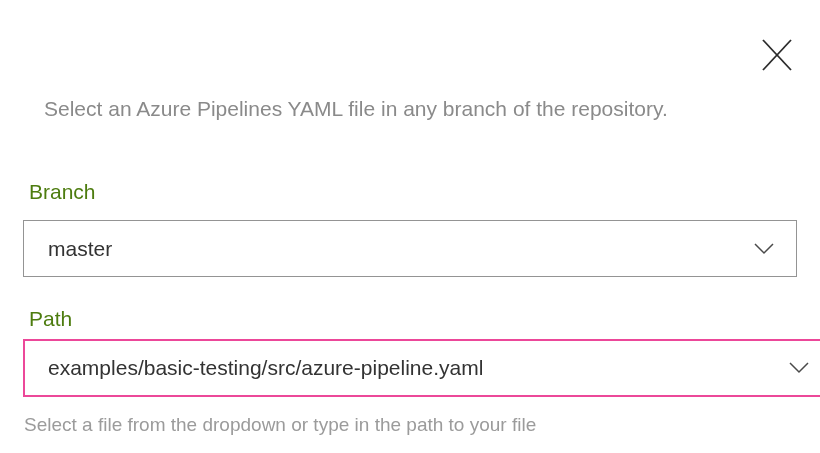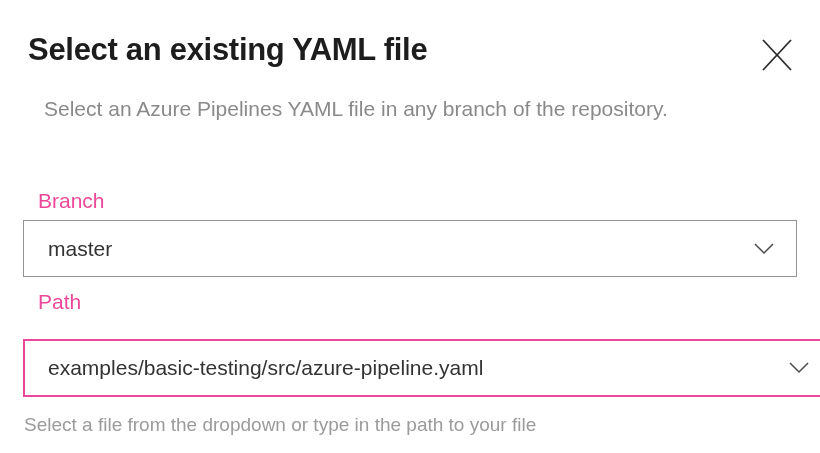--- a/index.html
+++ b/index.html
@@ -50,27 +50,27 @@
     margin: 16px;
     width: 625px;
     font-size: 21px;
     line-height: 30px;
     color: #8a8a8a;
     font-weight: 400;
   }
   .field-label {
     position: absolute;
     left: 29px;
-    margin: 9px;
+    margin: 0;
     font-size: 21px;
-    color: #ec4899;
+    color: #4d7c0f;
     font-weight: 400;
   }
   .branch-label { top: 180px; }
-  .path-label   { top: 281px; }
+  .path-label   { top: 307px; }
 
   .select-box {
     position: absolute;
     left: 23px;
     box-sizing: border-box;
     display: flex;
     align-items: center;
     background: #ffffff;
     cursor: pointer;
   }
@@ -121,21 +121,20 @@
     color: #9b9b9b;
     font-weight: 400;
     text-align: center;
   }
 </style>
 </head>
 <body>
 
 <div class="dialog">
 
-  <h1 class="dialog-title">Select an existing YAML file</h1>
 
   <button class="close-button" aria-label="Close">
     <span style="display:flex;">
       <svg width="34" height="36" viewBox="0 0 34 36">
         <line x1="3" y1="3" x2="31" y2="33" stroke="#2b2b2b" stroke-width="1.8"></line>
         <line x1="31" y1="3" x2="3" y2="33" stroke="#2b2b2b" stroke-width="1.8"></line>
       </svg>
     </span>
   </button>
 

